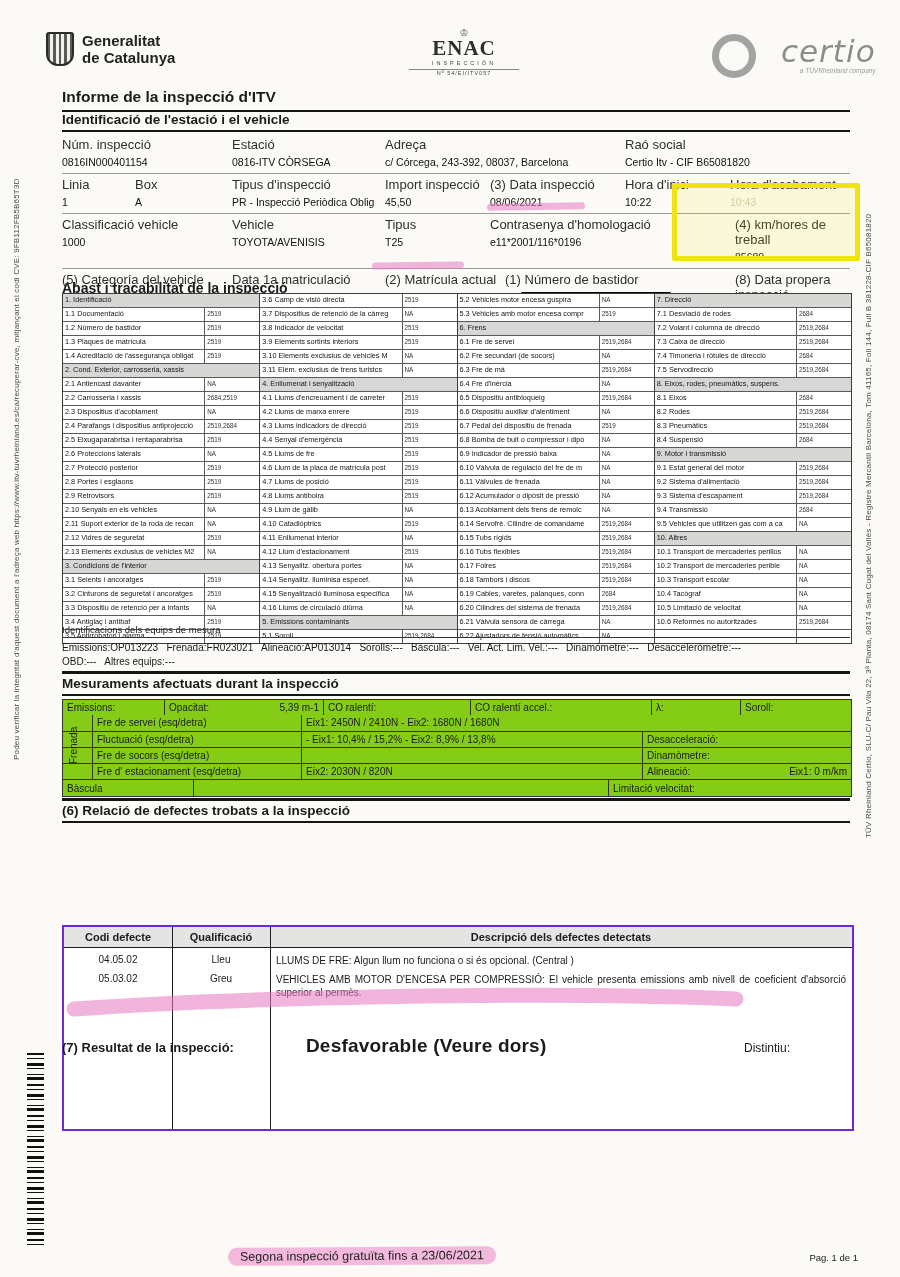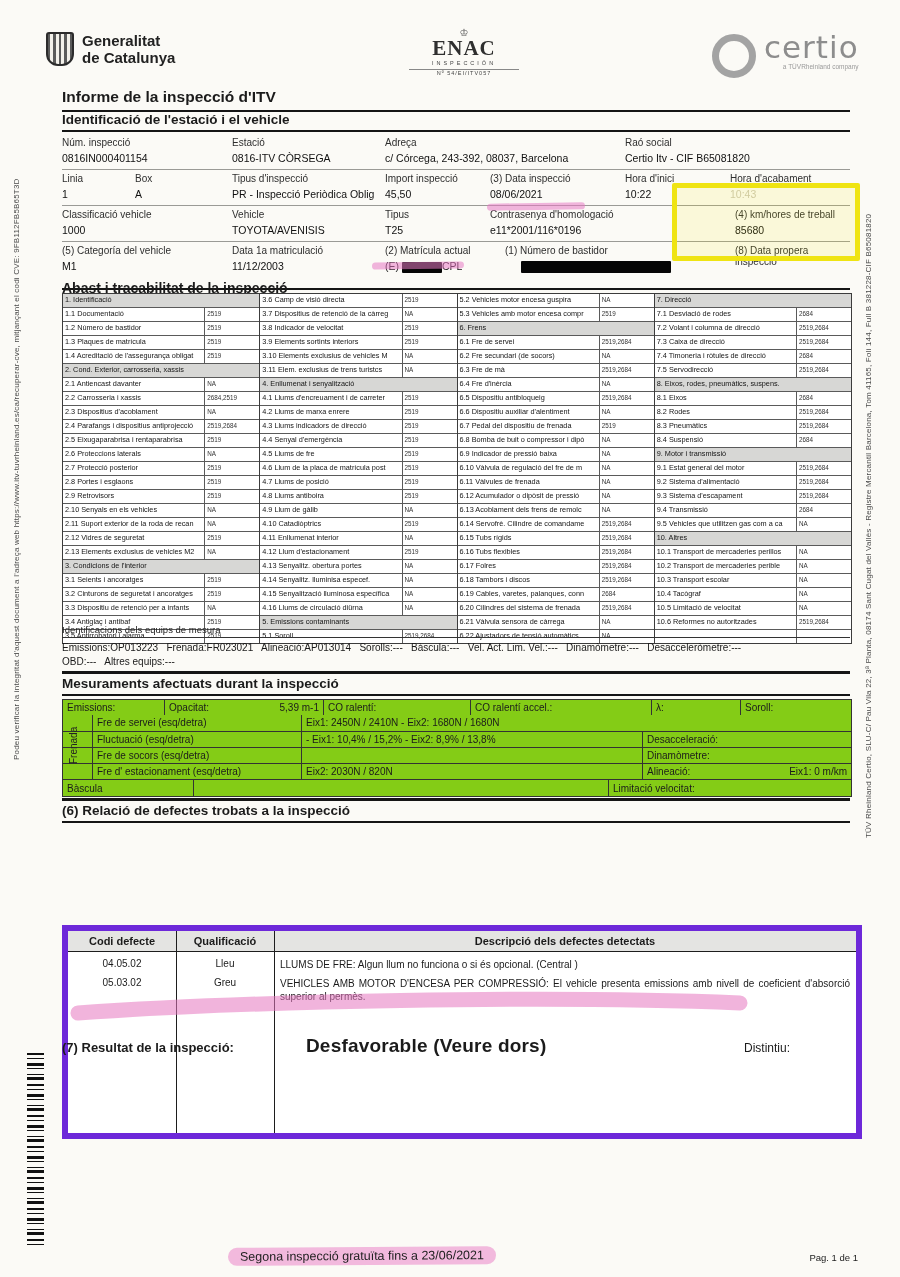--- a/index.html
+++ b/index.html
@@ -16,39 +16,39 @@
   
   .gencat{display:flex;gap:8px;align-items:flex-start;}
   .shield{width:24px;height:30px;border:2.5px solid #2b2b2b;border-radius:3px 3px 12px 12px;
           background:repeating-linear-gradient(90deg,#5a5a5a 0 2.5px,#f2f0ea 2.5px 5.5px);}
   .gencat-name{font-weight:bold;font-size:15px;line-height:17px;color:#222;}
   .enac{ text-align:center;color:#333;line-height:1;}
   .enac-crown{font-size:10px;color:#555;}
   .enac-name{font-family:"Liberation Serif",serif;font-weight:bold;font-size:21px;letter-spacing:1px;color:#2f2f2f;}
   .enac-sub{font-size:5.5px;letter-spacing:3px;margin-top:2px;color:#444;}
   .enac-num{font-size:5.5px;letter-spacing:1px;margin-top:2px;border-top:1px solid #888;padding-top:1px;color:#444;}
-  .certio{display:flex;align-items:flex-start;gap:8px;}
+  .certio{display:flex;align-items:center;gap:25px;font-style:italic;}
   .certio-ring{width:30px;height:30px;border:7px solid #a3a3a3;border-radius:50%;margin-top:2px;}
   .certio-name{font-size:31px;color:#8d8d8d;letter-spacing:1px;line-height:30px;font-family:"DejaVu Sans",sans-serif;}
   .certio-sub{font-size:6.5px;color:#9a9a9a;text-align:right;margin-top:1px;}
 
   
   .doc-title{font-size:15.5px;font-weight:bold;border-bottom:2.5px solid #151515;padding-bottom:4px;}
   .sec-h{font-size:13.5px;font-weight:bold;border-bottom:2px solid #151515;padding-bottom:3px;}
   .sep-thick{border-top:3px solid #151515;height:0;}
 
   
   .id-grid{font-size:10px;border-bottom:2px solid #151515;}
   .id-row{display:grid;padding:3px 0 5px;border-top:1px solid #9a9a96;}
   .id-row:first-child{border-top:none;}
   .idr1{grid-template-columns:170px 153px 240px 225px;}
   .idr2{grid-template-columns:73px 97px 153px 105px 135px 105px 120px;}
   .idr3{grid-template-columns:170px 153px 105px 245px 115px;}
   .idr4{grid-template-columns:170px 153px 120px 230px 115px;}
-  .fl{font-size:10px;color:#2e2e2e;margin-bottom:4px;}
+  .fl{font-size:13px;color:#2e2e2e;margin-bottom:4px;}
   .fv{font-size:10.5px;color:#101010;white-space:nowrap;}
   .washed{color:#ccc7b4;}
   .redact{display:inline-block;background:#050505;vertical-align:middle;border-radius:1px;}
   .yellow-box{border:5px solid #efe412;background:rgba(248,238,10,.12);pointer-events:none;border-radius:2px;}
   .pink-mark{background:rgba(231,122,196,.55);border-radius:6px;pointer-events:none;}
 
   
   .scope-table{display:flex;border:1.5px solid #3c3c3c;background:#fff;}
   .scope-col{flex:1;border-right:1px solid #3c3c3c;min-width:0;}
   .scope-col:last-child{border-right:none;}
@@ -68,21 +68,21 @@
   .mtr{display:flex;border-top:1px solid #333;height:15.3px;align-items:stretch;}
   .mtr:first-child{border-top:none;}
   .mc{border-left:1px solid #333;padding:0 4px;display:flex;align-items:center;
       overflow:hidden;white-space:nowrap;min-width:0;}
   .mc:first-child{border-left:none;}
   .sb{justify-content:space-between;}
   .frenada-v{position:absolute;left:0;top:15.3px;width:21px;height:61px;display:flex;align-items:center;
      justify-content:center;writing-mode:vertical-rl;transform:rotate(180deg);font-size:10px;color:#222;}
 
   
-  .def-table{position:relative;border:6px solid #6d28d9;background:#fff;}
+  .def-table{position:relative;border:2px solid #6d28d9;background:#fff;}
   .def-head{display:flex;background:#e4e4e2;border-bottom:1.5px solid #1d1d1d;font-weight:bold;
             font-size:11px;height:20px;align-items:center;}
   .dc1{width:108px;text-align:center;}
   .dc2{width:98px;text-align:center;}
   .dc3{flex:1;text-align:center;}
   .vline{position:absolute;top:0;bottom:0;width:1px;background:#1d1d1d;}
   .def-row{display:flex;font-size:10px;margin-top:6px;}
   .def-row .dc3{text-align:left;padding:0 6px;line-height:13px;text-align:justify;}
 
   

